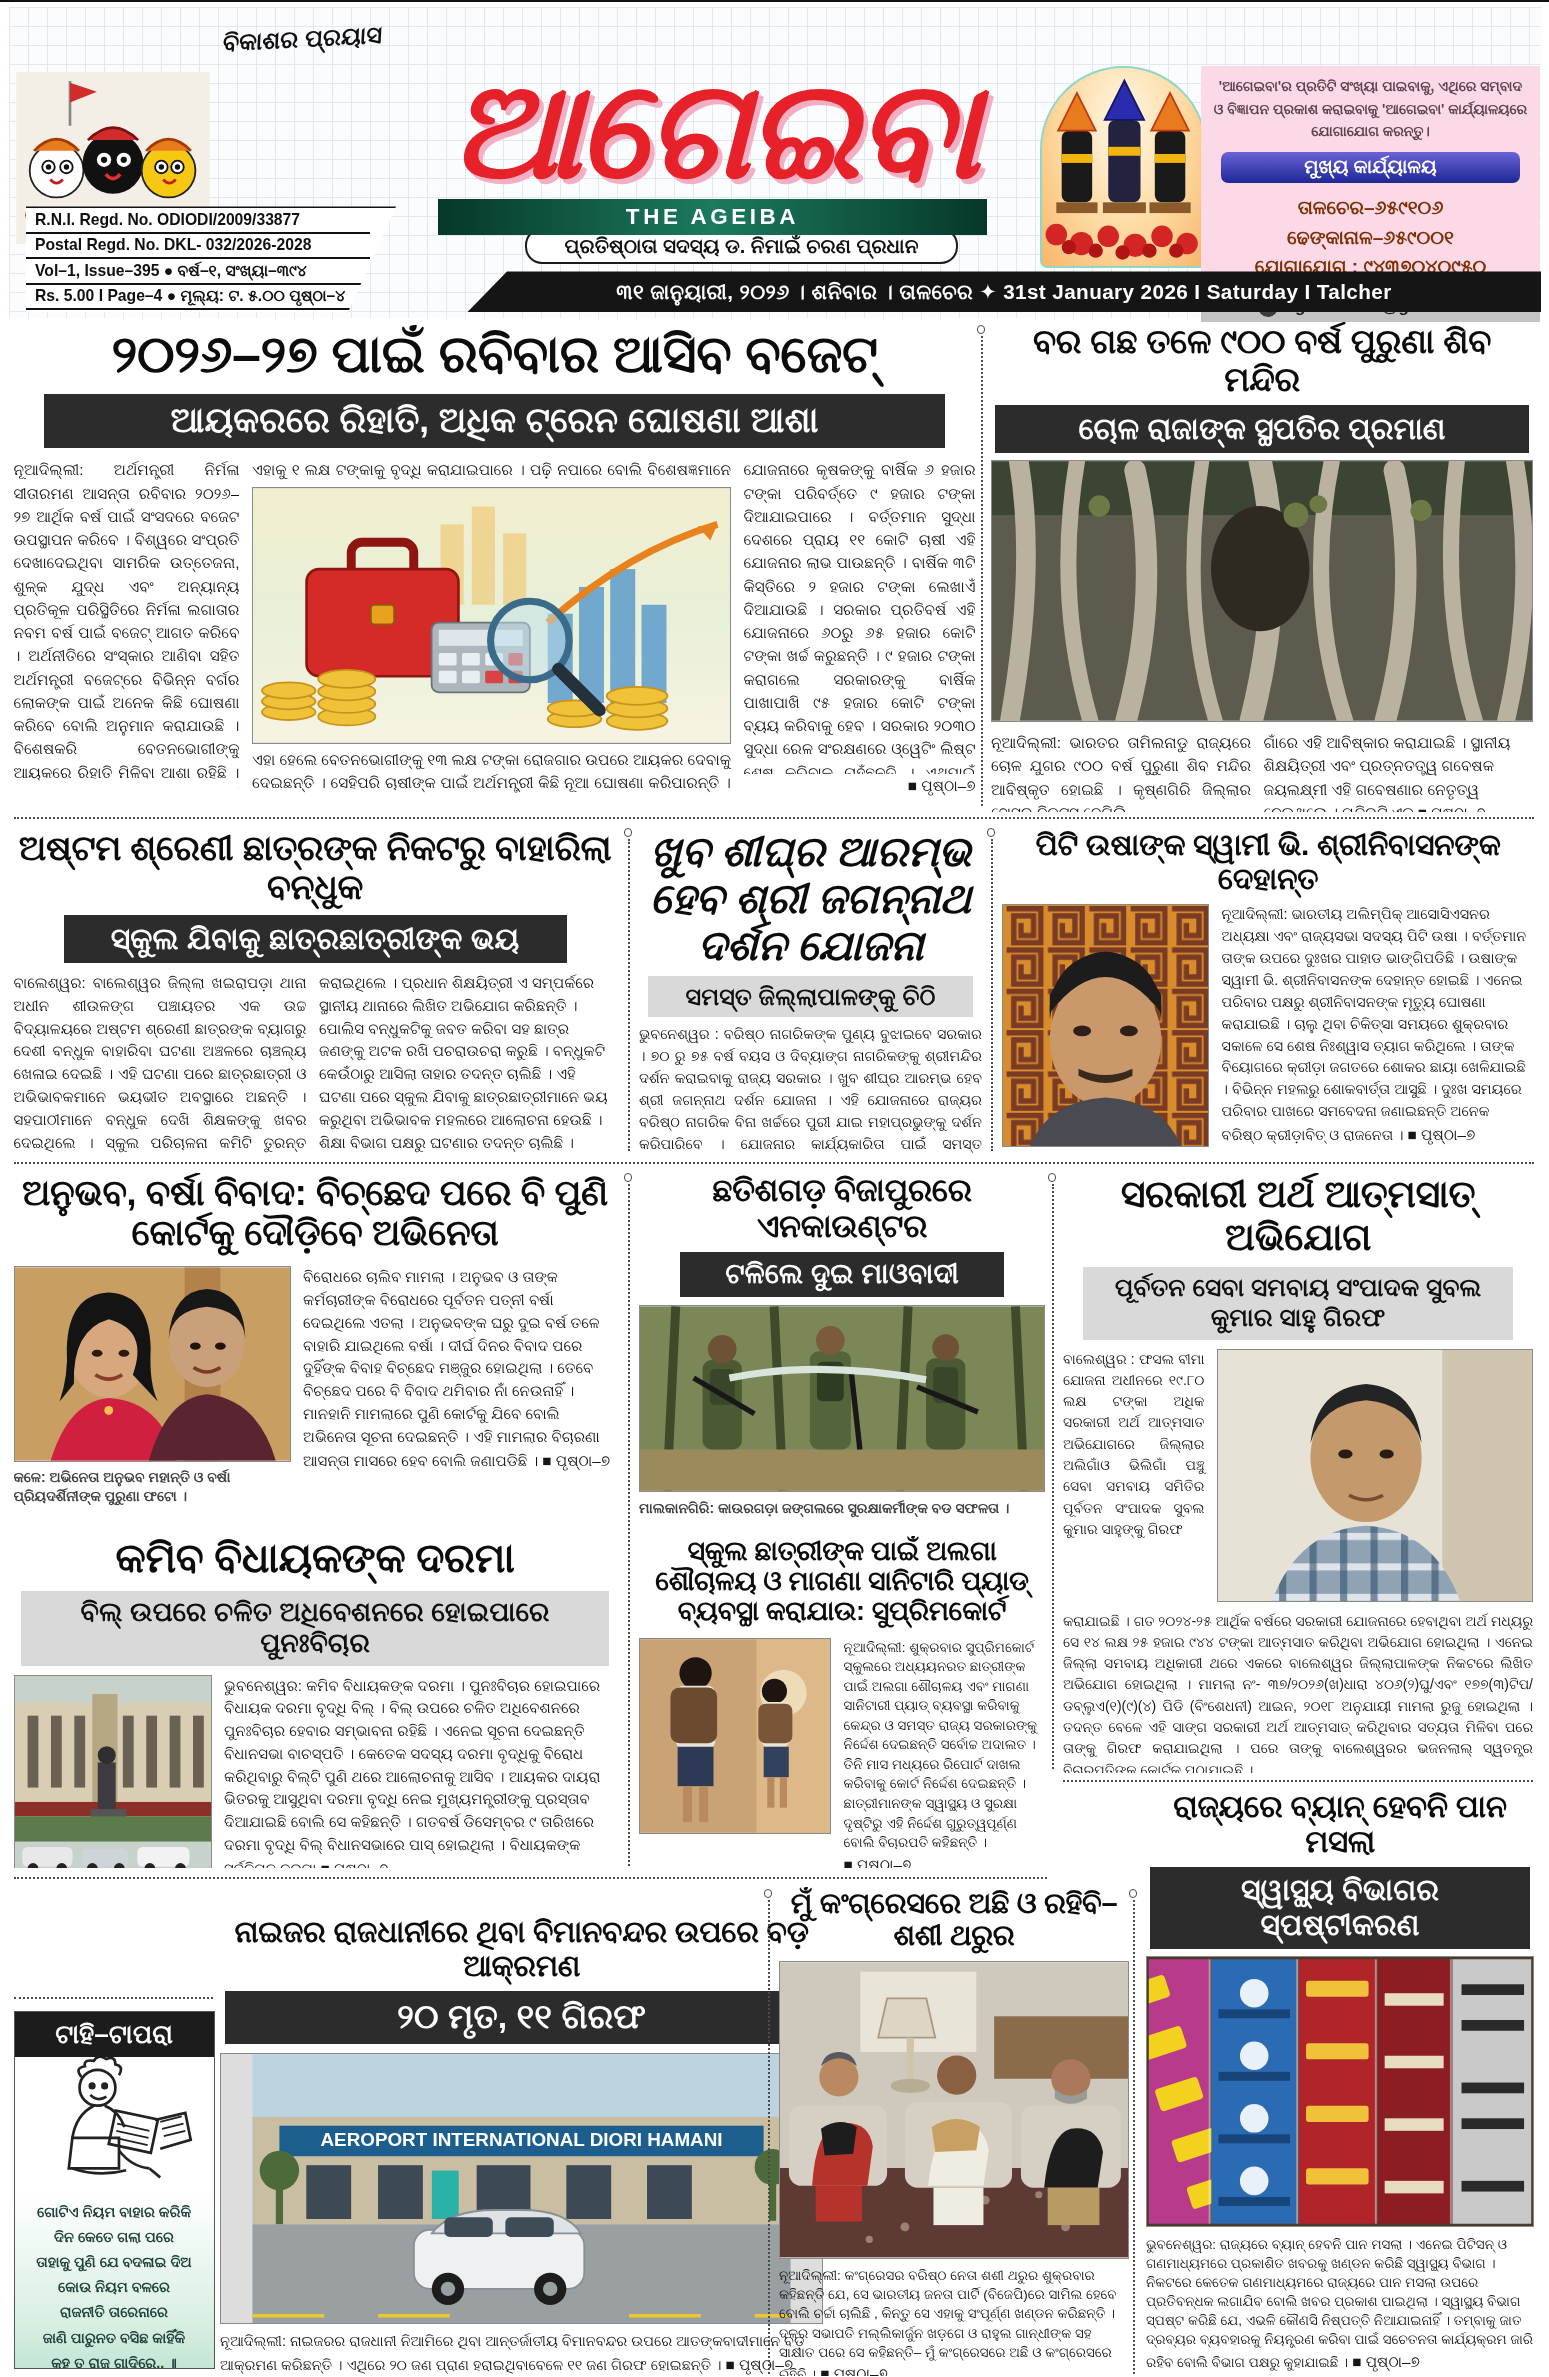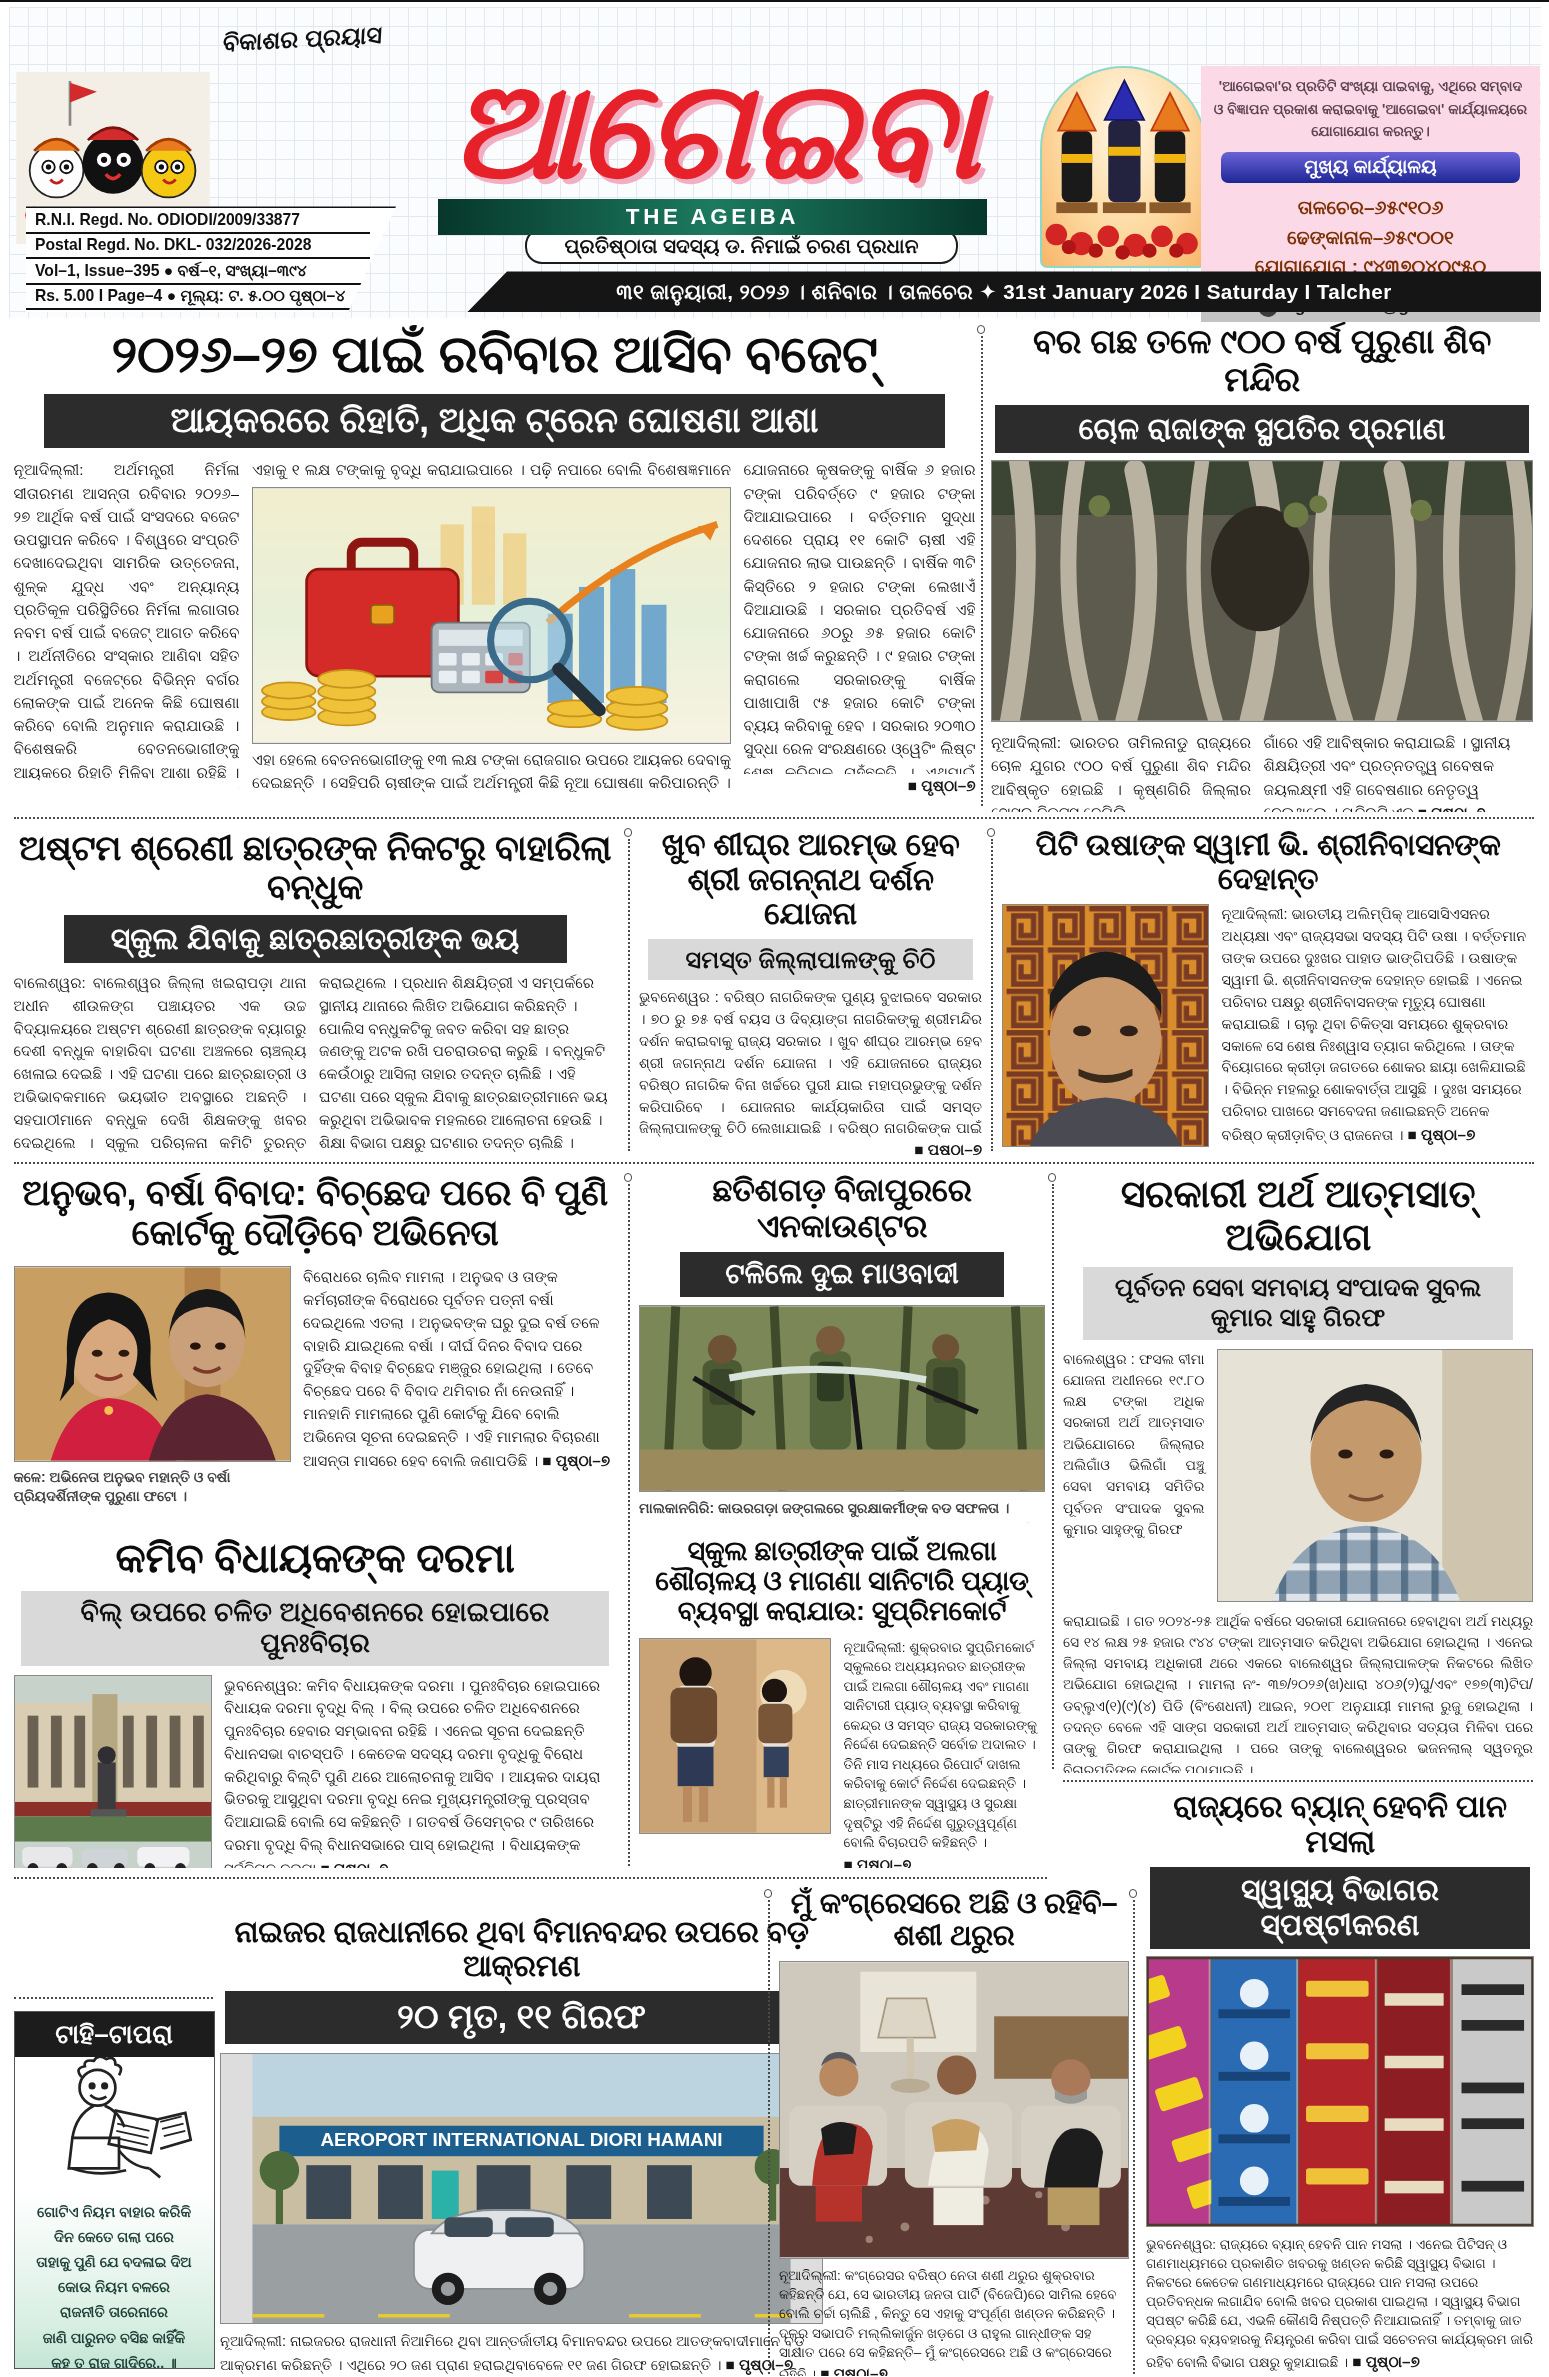--- a/index.html
+++ b/index.html
@@ -38,21 +38,21 @@
   .datebar{position:absolute;left:458px;top:264px;width:1074px;height:41px;background:#151515;color:#fff;
     clip-path:polygon(40px 0,100% 0,100% 100%,0 100%);display:flex;align-items:center;justify-content:center;
     font-size:20.7px;font-weight:bold;letter-spacing:0.4px;}
   
   .art{position:absolute;overflow:hidden;}
   .hl{font-weight:800;color:#0c0c0c;text-align:center;line-height:1.12;letter-spacing:-0.4px;}
   .bar{background:#2c2c2c;color:#fff;font-weight:bold;text-align:center;padding:6.3px 9px;}
   .bar.gray{background:#d9d9d9;color:#101010;text-shadow:0 0 0.9px #fff;}
   .bodytxt{font-size:15.3px;line-height:1.52;text-align:justify;color:#151515;}
   .cap{font-size:14px;font-weight:bold;color:#404040;line-height:1.35;}
-  .pgref{font-weight:bold;white-space:nowrap;}
+  .pgref{font-weight:normal;white-space:nowrap;}
   .ph{position:relative;border:0.9px solid #8a8a8a;overflow:hidden;background:#ddd;}
   .ph svg{display:block;width:100%;height:100%;}
   .vdiv{position:absolute;width:0;border-left:2.7px dotted #4a4a4a;}
   .vdiv::before{content:"";position:absolute;top:-10.8px;left:-6.3px;width:6.3px;height:6.3px;border:1.8px solid #4a4a4a;border-radius:50%;background:#fff;}
   .hdiv{position:absolute;height:0;border-top:2.7px dotted #4a4a4a;}
   .flexrow{display:flex;gap:12.6px;}
   
   .cartoonbox{border:0.9px solid #555;}
   .cartoonhead{background:#1c1c1c;color:#fff;font-size:26px;font-weight:bold;text-align:center;padding:7.2px 0;}
   .poem{background:linear-gradient(180deg,#ffffff 0%,#d9efe3 70%,#bfe3d2 100%);font-size:14.4px;font-weight:bold;color:#20413a;
@@ -302,21 +302,21 @@
       <div style="width:293px;">
         <span class="bodytxt" style="font-size:15px;">କରାଇଥିଲେ । ପ୍ରଧାନ ଶିକ୍ଷୟିତ୍ରୀ ଏ ସମ୍ପର୍କରେ ସ୍ଥାନୀୟ ଥାନାରେ ଲିଖିତ ଅଭିଯୋଗ କରିଛନ୍ତି । ପୋଲିସ ବନ୍ଧୁକଟିକୁ ଜବତ କରିବା ସହ ଛାତ୍ର ଜଣଙ୍କୁ ଅଟକ ରଖି ପଚରାଉଚରା କରୁଛି । ବନ୍ଧୁକଟି କେଉଁଠାରୁ ଆସିଲା ତାହାର ତଦନ୍ତ ଚାଲିଛି । ଏହି ଘଟଣା ପରେ ସ୍କୁଲ ଯିବାକୁ ଛାତ୍ରଛାତ୍ରୀମାନେ ଭୟ କରୁଥିବା ଅଭିଭାବକ ମହଲରେ ଆଲୋଚନା ହେଉଛି । ଶିକ୍ଷା ବିଭାଗ ପକ୍ଷରୁ ଘଟଣାର ତଦନ୍ତ ଚାଲିଛି ।</span>
         <span class="bodytxt pgref">■ ପୃଷ୍ଠା–୭</span>
       </div>
     </div>
   </div>
 
   <div class="vdiv" style="left:628px;top:837px;height:312px;"></div>
 
   <div class="art" style="left:639px;top:826px;width:343px;height:327px;">
-    <div class="hl" style="font-size:31px;">ଖୁବ ଶୀଘ୍ର ଆରମ୍ଭ ହେବ ଶ୍ରୀ ଜଗନ୍ନାଥ ଦର୍ଶନ ଯୋଜନା</div>
+    <div class="hl" style="font-size:42px;font-style:italic;">ଖୁବ ଶୀଘ୍ର ଆରମ୍ଭ ହେବ ଶ୍ରୀ ଜଗନ୍ନାଥ ଦର୍ଶନ ଯୋଜନା</div>
     <div class="bar gray" style="font-size:24px;margin:7.2px 9px;">ସମସ୍ତ ଜିଲ୍ଲାପାଳଙ୍କୁ ଚିଠି</div>
     <div class="bodytxt" style="font-size:14.4px;height:151px;overflow:hidden;">ଭୁବନେଶ୍ୱର : ବରିଷ୍ଠ ନାଗରିକଙ୍କ ପୁଣ୍ୟ ବୁଝାଇବେ ସରକାର । ୭୦ ରୁ ୭୫ ବର୍ଷ ବୟସ ଓ ଦିବ୍ୟାଙ୍ଗ ନାଗରିକଙ୍କୁ ଶ୍ରୀମନ୍ଦିର ଦର୍ଶନ କରାଇବାକୁ ରାଜ୍ୟ ସରକାର । ଖୁବ ଶୀଘ୍ର ଆରମ୍ଭ ହେବ ଶ୍ରୀ ଜଗନ୍ନାଥ ଦର୍ଶନ ଯୋଜନା । ଏହି ଯୋଜନାରେ ରାଜ୍ୟର ବରିଷ୍ଠ ନାଗରିକ ବିନା ଖର୍ଚ୍ଚରେ ପୁରୀ ଯାଇ ମହାପ୍ରଭୁଙ୍କୁ ଦର୍ଶନ କରିପାରିବେ । ଯୋଜନାର କାର୍ଯ୍ୟକାରିତା ପାଇଁ ସମସ୍ତ ଜିଲ୍ଲାପାଳଙ୍କୁ ଚିଠି ଲେଖାଯାଇଛି । ବରିଷ୍ଠ ନାଗରିକଙ୍କ ପାଇଁ ସ୍ୱତନ୍ତ୍ର ବସ୍, ରହଣି ଓ ଖାଇବା ବ୍ୟବସ୍ଥା ସରକାର କରିବେ । ଦର୍ଶନ ଯୋଜନା ଅୟମାରମ୍ଭ ପାଇଁ ପ୍ରସ୍ତୁତି ଶେଷ ପର୍ଯ୍ୟାୟରେ ଅଛି ବୋଲି ସୂଚନା ମିଳିଛି । ଯୋଜନାର ଅଧିକାଂଶ ସର୍ତ୍ତ ପୂରଣ</div>
     <div class="bodytxt pgref" style="text-align:right;">■ ପୃଷ୍ଠା–୭</div>
   </div>
 
   <div class="vdiv" style="left:991px;top:837px;height:312px;"></div>
 
   <div class="art" style="left:1002px;top:826px;width:532px;height:327px;">
     <div class="hl" style="font-size:30px;">ପିଟି ଉଷାଙ୍କ ସ୍ୱାମୀ ଭି. ଶ୍ରୀନିବାସନଙ୍କ ଦେହାନ୍ତ</div>
     <div class="flexrow" style="margin-top:9px;">

